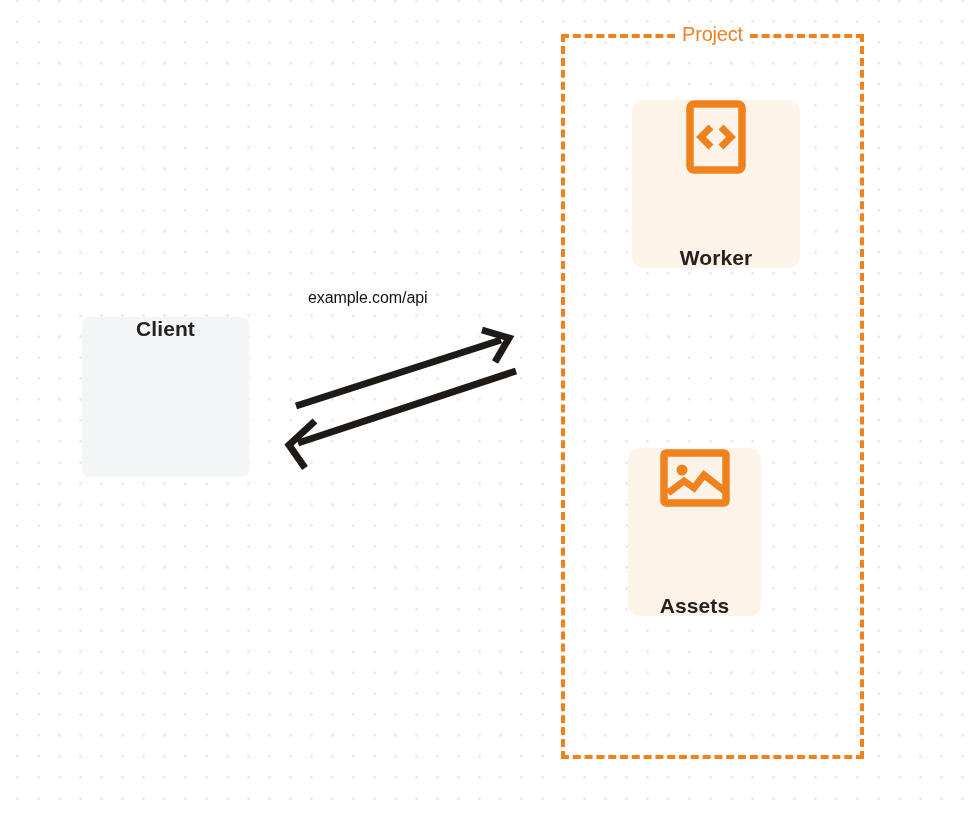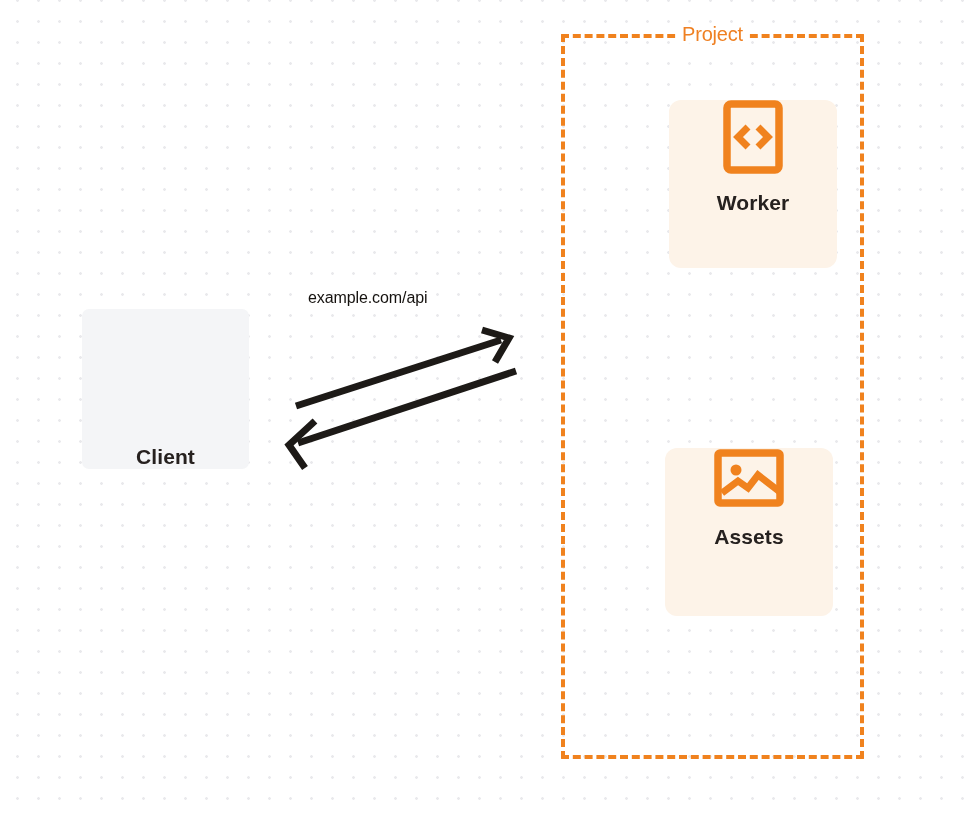--- a/index.html
+++ b/index.html
@@ -23,27 +23,27 @@
     background-color: #ffffff;
     background-image: radial-gradient(#e9e9ec 1.35px, transparent 1.45px);
     background-size: 21px 21px;
     background-position: 7px 11px;
   }
 
   
   #client-box {
     position: absolute;
     left: 82px;
-    top: 309px;
+    top: 317px;
     width: 167px;
     height: 160px;
     background: #f4f5f7;
     border-radius: 7px;
     display: flex;
-    align-items: flex-end;
+    align-items: flex-start;
     justify-content: center;
   }
   #client-box .box-label {
     font-size: 21px;
     font-weight: bold;
     color: #26211f;
     letter-spacing: .1px;
   }
 
   
@@ -98,33 +98,32 @@
   }
 
   
   .service-card {
     position: absolute;
     background: #fdf3e8;
     border-radius: 12px;
     display: flex;
     flex-direction: column;
     align-items: center;
-    justify-content: flex-start;
-    margin-left: 37px;
+    justify-content: space-between;
   }
   #worker-card {
     left: 71px;
     top: 66px;
     width: 168px;
     height: 168px;
   }
   #assets-card {
     left: 67px;
     top: 414px;
-    width: 168px;
+    width: 133px;
     height: 168px;
   }
   .service-card .card-icon {
     display: block;
     margin-bottom: 14px;
   }
   .service-card .card-label {
     font-size: 21px;
     font-weight: bold;
     color: #26211f;

